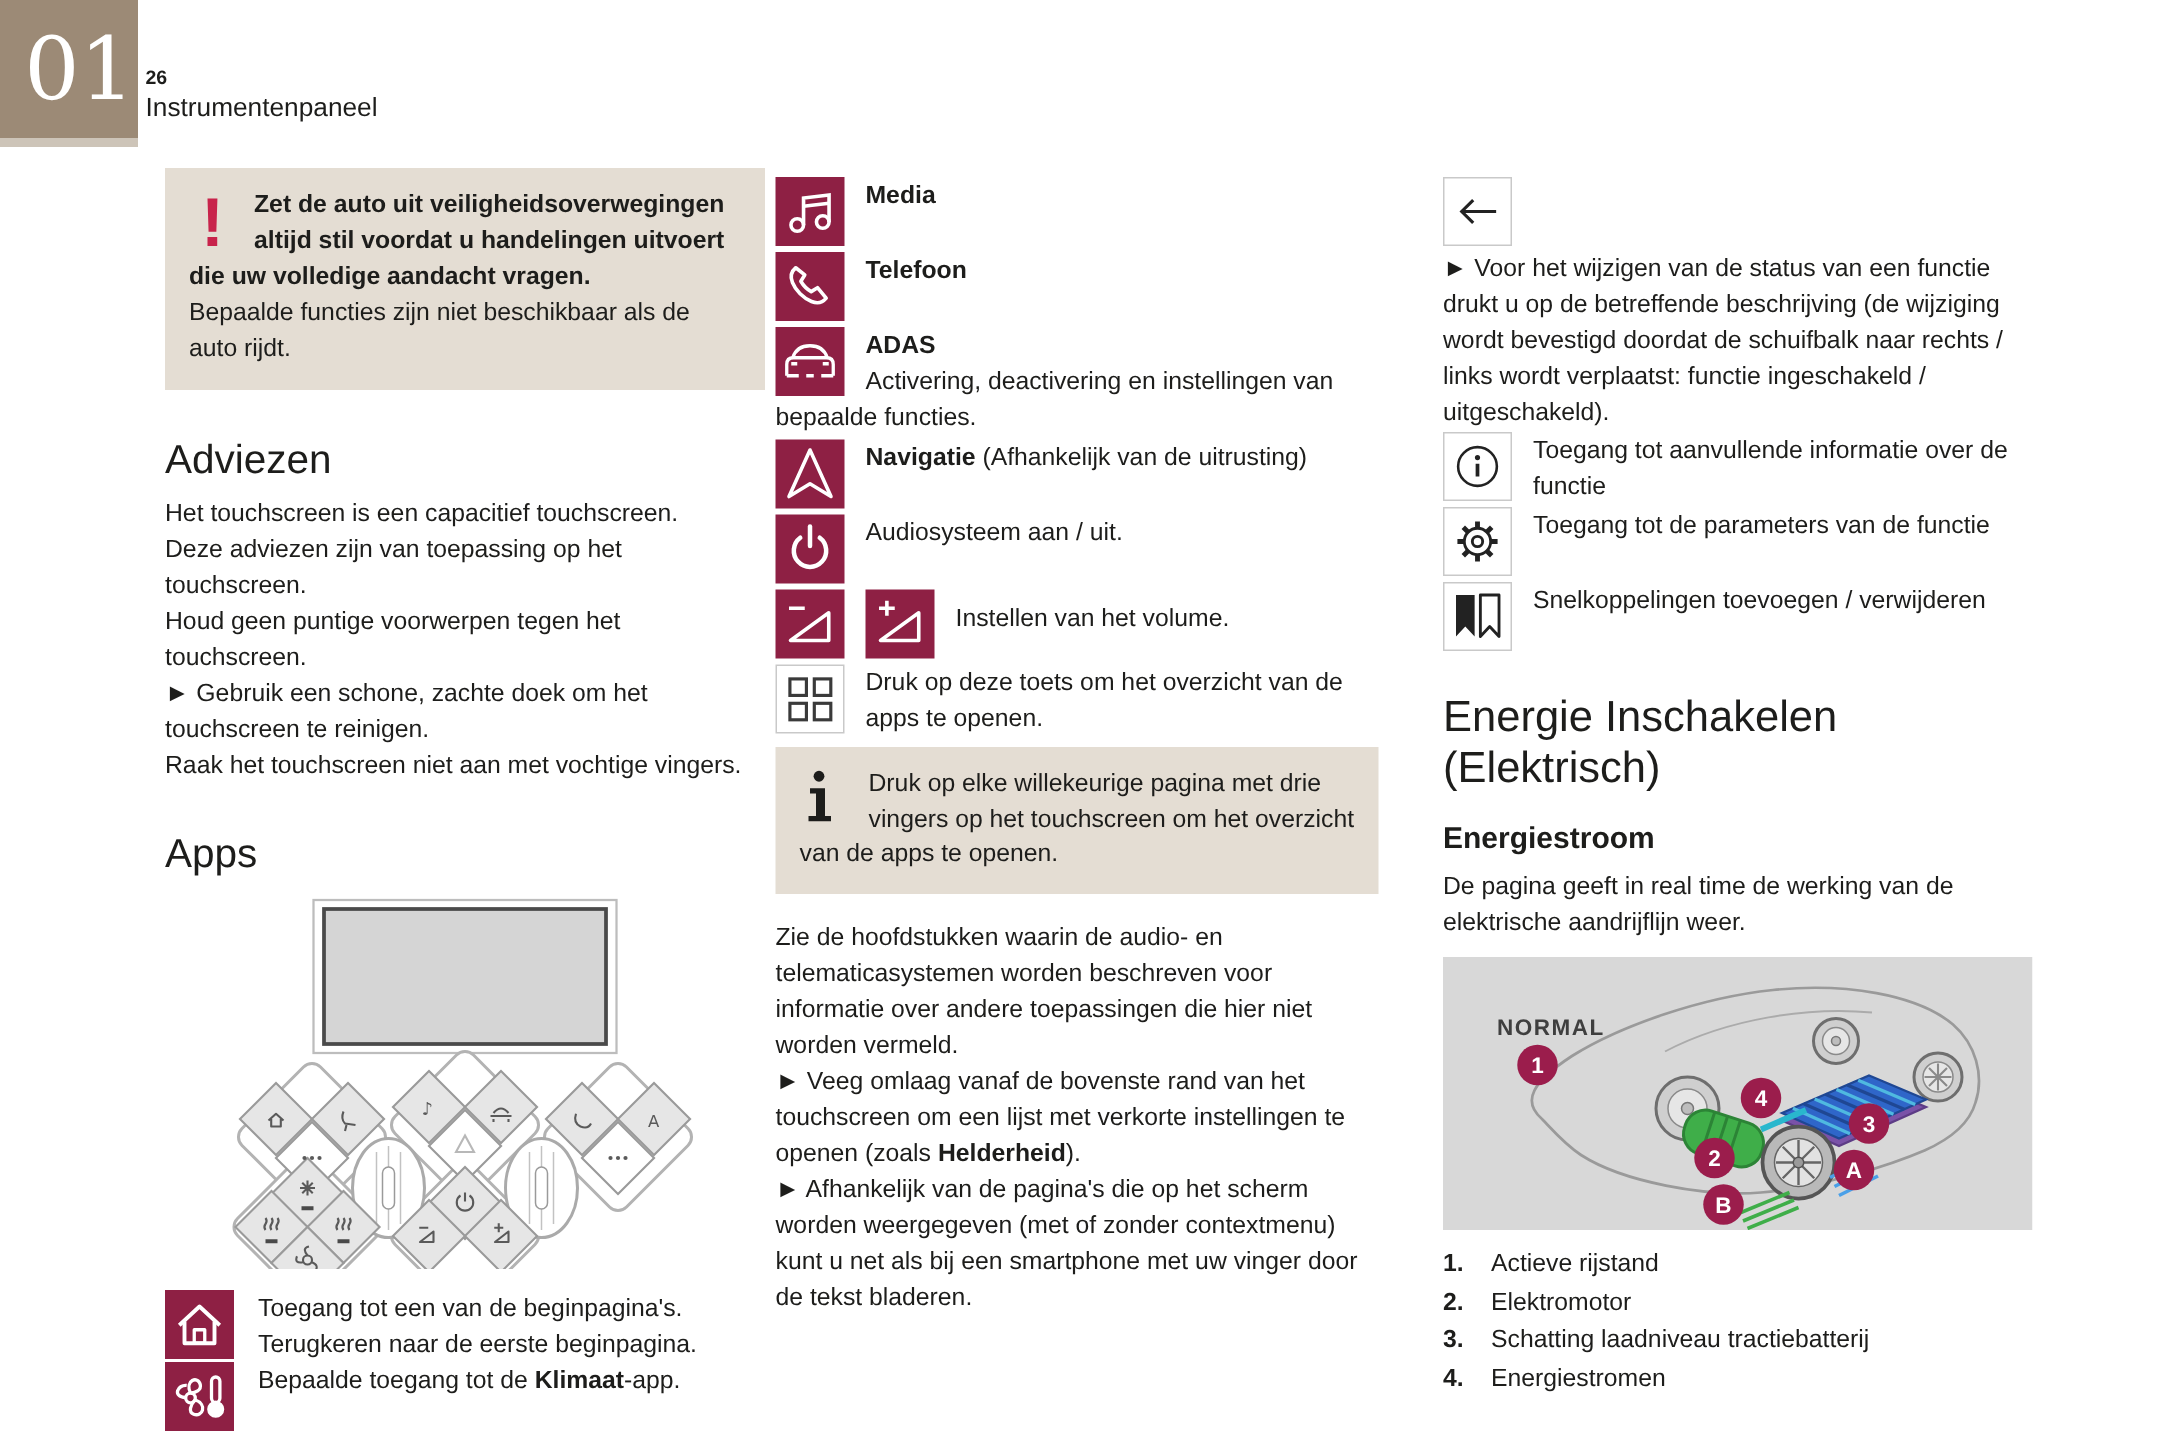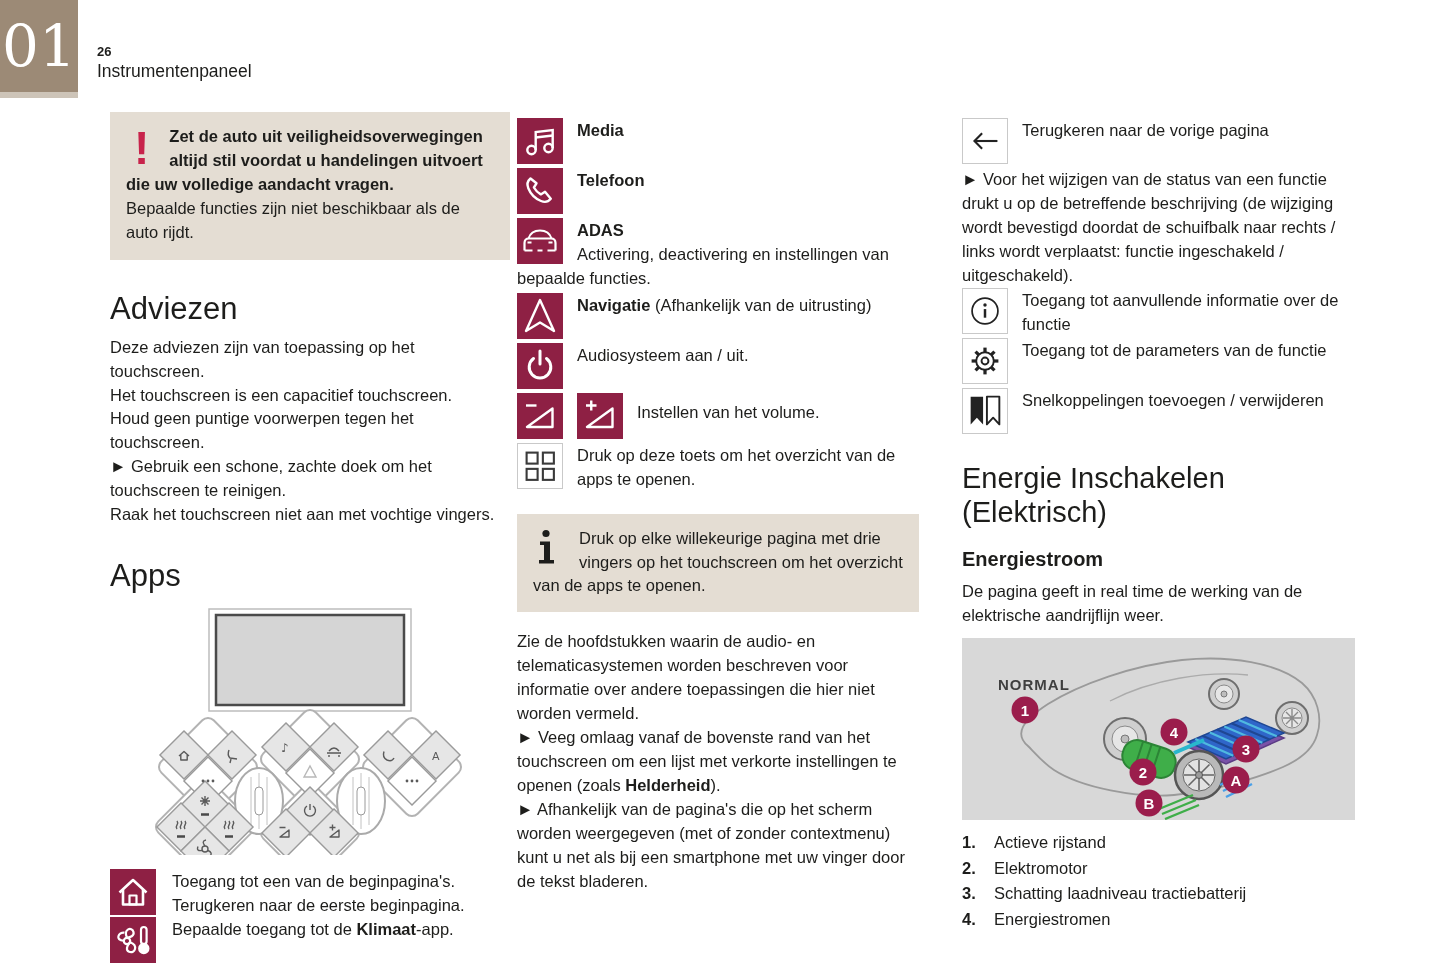--- a/index.html
+++ b/index.html
@@ -4,54 +4,54 @@
 <style>
   html,body{margin:0;padding:0;}
   body{
     width:1445px;height:963px;position:relative;overflow:hidden;
     background:#ffffff;color:#1d1d1b;
     font-family:"Liberation Sans",sans-serif;font-size:16.5px;line-height:1.45;
   }
   
   .chapter-box{position:absolute;left:0;top:0;width:78px;height:92px;background:#9c8a76;
     color:#fff;font-family:"DejaVu Serif",serif;font-size:58px;
-    display:flex;align-items:center;justify-content:center;border-bottom:6px solid #cdc4b8;}
+    display:flex;align-items:center;justify-content:center;border-bottom:6px solid #cdc4b8;padding-left:14px;}
   .page-head{position:absolute;left:97px;top:44px;}
   .page-num{font-weight:bold;font-size:13px;line-height:1.2;}
   .page-title{font-size:17.5px;line-height:1.3;text-align:center;}
 
   .col{position:absolute;top:112px;}
   #col1{left:110px;width:400px;}
   #col2{left:517px;top:118px;width:402px;}
   #col3{left:962px;top:118px;width:398px;}
 
   .notice{background:#e4ddd3;padding:13px 16px 15px;}
   .notice .excl{float:left;font-weight:bold;font-size:46px;line-height:40px;color:#c8234b;
     margin:3px 20px 4px 8px;font-family:"Liberation Sans",sans-serif;}
   .notice .ntxt b{display:inline;}
 
-  h2.section{font-weight:400;font-size:31px;line-height:1.1;margin:32px 0 10px;}
+  h2.section{font-weight:400;font-size:27px;line-height:1.1;margin:32px 0 10px;}
   h2.energy{font-weight:400;font-size:29px;line-height:1.15;margin:26px 0 6px;}
   h3.sub{font-weight:bold;font-size:20px;margin:16px 0 6px;}
   p{margin:0 0 0;}
   .para{clear:both;margin:0;}
   .mt8{margin-top:8px;}
 
   .irow{clear:both;min-height:48px;margin:0 0 2px;}
   .ibox{float:left;width:46px;height:46px;margin:0 14px 2px 0;}
   .ibox svg{display:block;width:46px;height:46px;}
   .maroon{background:#8e2044;}
   .white-box{background:#fff;border:1px solid #c9c9c9;box-sizing:border-box;}
   .white-box svg{width:44px;height:44px;}
   .itext{padding-top:1px;}
   .stack{width:46px;height:94px;float:left;margin:0 16px 2px 0;}
   .stack .cell{width:46px;height:46px;margin-bottom:2px;}
   .stack svg{display:block;width:46px;height:46px;}
 
-  .note{clear:both;background:#e4ddd3;padding:13px 16px 14px;margin:22px 0 18px;}
+  .note{clear:both;background:#e4ddd3;padding:13px 16px 14px;margin:6px 0 18px;}
   .note .iglyph{float:left;width:22px;height:38px;margin:2px 20px 2px 4px;}
 
   .apps-art{display:block;margin:12px 0 14px;}
 
   .diagram{display:block;margin:10px 0 10px;}
   .legend{margin-top:8px;}
   .legend-row{display:flex;line-height:1.55;}
   .legend-num{width:32px;font-weight:bold;flex:none;}
 </style>
 </head>
@@ -69,22 +69,22 @@
 
   <div class="notice">
     <span class="excl">!</span>
     <div class="ntxt">
       <b>Zet de auto uit veiligheidsoverwegingen altijd stil voordat u handelingen uitvoert die uw volledige aandacht vragen.</b><br>
       <span>Bepaalde functies zijn niet beschikbaar als de auto rijdt.</span>
     </div>
   </div>
 
   <h2 class="section">Adviezen</h2>
+  <p class="para">Het touchscreen is een capacitief touchscreen.</p>
   <p class="para">Deze adviezen zijn van toepassing op het touchscreen.</p>
-  <p class="para">Het touchscreen is een capacitief touchscreen.</p>
   <p class="para">Houd geen puntige voorwerpen tegen het touchscreen.</p>
   <p class="para">►  Gebruik een schone, zachte doek om het touchscreen te reinigen.</p>
   <p class="para">Raak het touchscreen niet aan met vochtige vingers.</p>
 
   <h2 class="section">Apps</h2>
 
   <svg class="apps-art" viewBox="0 0 400 250" width="400" height="250">
     <g>
       <rect x="99" y="4" width="202" height="102" fill="#fff" stroke="#bdbdbd" stroke-width="1.5"></rect>
       <rect x="106" y="10" width="188" height="90" fill="#d5d5d5" stroke="#4a4a4a" stroke-width="2.5"></rect>
@@ -303,21 +303,20 @@
 
   <div class="irow">
     <span class="ibox white-box">
       <svg viewBox="0 0 46 46">
           <g fill="none" stroke="#222" stroke-width="2.2">
         <line x1="36" y1="23" x2="12" y2="23"></line>
             <path d="M20 15 L12 23 L20 31"></path>
       </g>
         </svg>
     </span>
-    <div class="itext"><span>Terugkeren naar de vorige pagina</span></div>
   </div>
 
   <p class="para">►  Voor het wijzigen van de status van een functie drukt u op de betreffende beschrijving (de wijziging wordt bevestigd doordat de schuifbalk naar rechts / links wordt verplaatst: functie ingeschakeld / uitgeschakeld).</p>
 
   <div class="irow mt8">
     <span class="ibox white-box">
       <svg viewBox="0 0 46 46">
         <circle cx="23" cy="23" r="13.5" fill="none" stroke="#222" stroke-width="1.8"></circle>
         <circle cx="23" cy="16.8" r="1.8" fill="#222"></circle>
         <line x1="23" y1="21" x2="23" y2="30" stroke="#222" stroke-width="2.6"></line>

